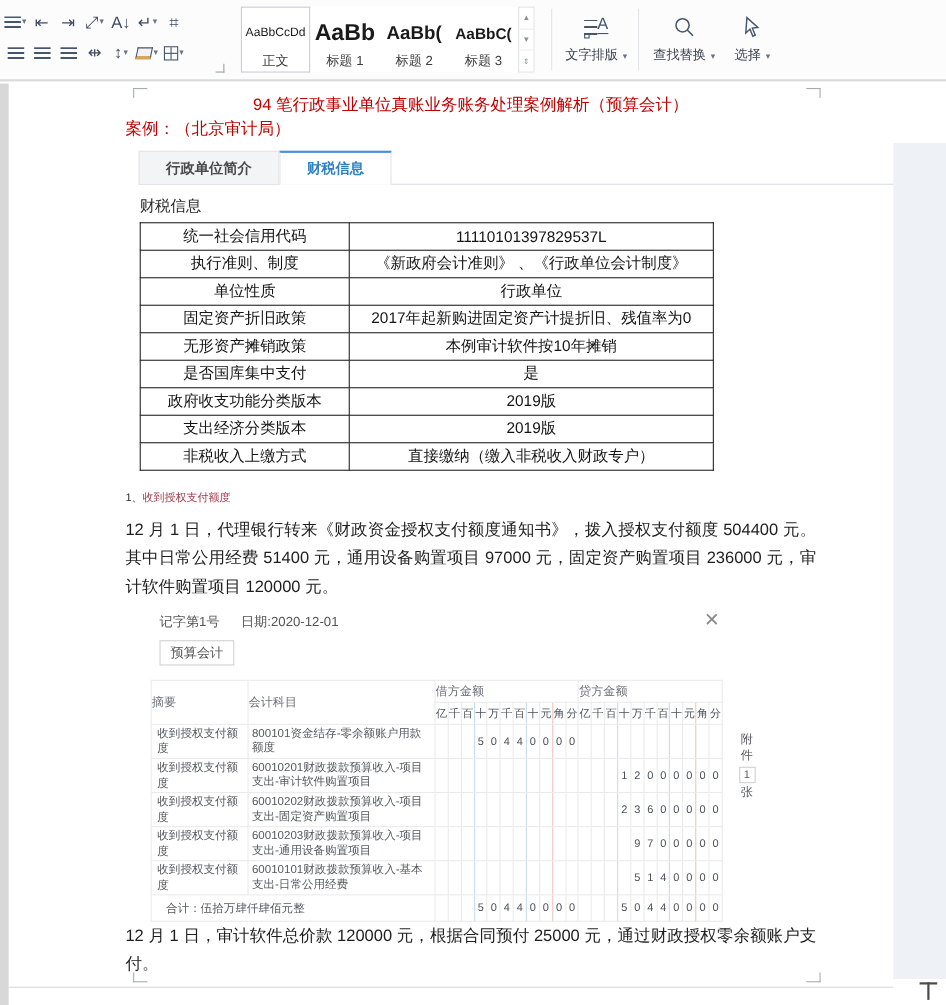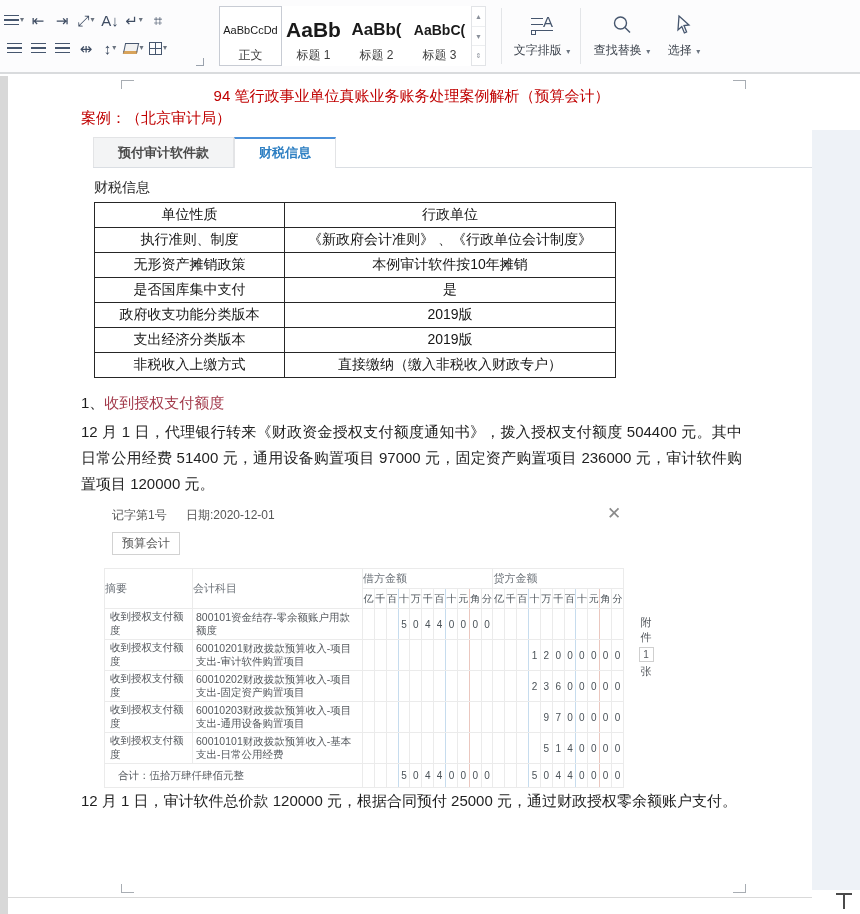--- a/index.html
+++ b/index.html
@@ -37,42 +37,42 @@
 .rb-btn .big-ic{display:flex;align-items:center;justify-content:center;height:34px}
 .rb-lbl{white-space:nowrap}
 .layout-ic{position:relative;width:22px;height:20px}
 .layout-ic .lbars{position:absolute;left:0;top:3px;width:12px;height:14px;background:repeating-linear-gradient(to bottom,#46566e 0 1.5px,transparent 1.5px 6px)}
 .layout-ic .lsq{position:absolute;left:0;bottom:0;width:5px;height:5px;border:1px solid #46566e}
 .layout-ic .lA{position:absolute;right:0;top:-2px;font-size:15px;color:#46566e;border-bottom:1.5px solid #46566e}
 
 
 .left-strip{position:absolute;left:0;top:76px;width:8px;height:838px;background:#d8d8d8}
 .right-strip{position:absolute;left:812px;top:130px;width:48px;height:760px;background:#eef2f7}
-.page{position:absolute;left:8px;top:76px;width:804px;height:838px;background:#fff;padding:5px 70px 0 73px}
+.page{position:absolute;left:8px;top:76px;width:804px;height:838px;background:#fff;padding:5px 70px 0 106px}
 .page-bottom-line{position:absolute;left:8px;top:897px;width:804px;height:1px;background:#d9d9d9}
 .mark{position:absolute;width:13px;height:9px}
 .mark.tl{left:121px;top:80px;border-left:1px solid #a8adb3;border-top:1px solid #a8adb3}
 .mark.tr{left:733px;top:80px;border-right:1px solid #a8adb3;border-top:1px solid #a8adb3}
 .mark.bl{left:121px;top:884px;border-left:1px solid #a8adb3;border-bottom:1px solid #a8adb3}
 .mark.br{left:733px;top:884px;border-right:1px solid #a8adb3;border-bottom:1px solid #a8adb3}
 .next-page-mark{position:absolute;left:836px;top:893px;width:16px;height:16px}
 .next-page-mark::before{content:"";position:absolute;left:0;top:0;width:16px;height:2px;background:#4a4a4a}
 .next-page-mark::after{content:"";position:absolute;left:7px;top:0;width:2px;height:16px;background:#4a4a4a}
 
 
 .doc-title{color:#c00000;font-size:15px;line-height:22px;text-align:center;margin-top:4px}
 .doc-subtitle{color:#c00000;font-size:15px;line-height:22px}
 .tabs{display:flex;margin:8px -70px 0 12px;height:31px;border-bottom:1px solid #dadee3}
 .tab{padding:0 24px;line-height:30px;font-size:13px;font-weight:bold;color:#4a4a4a;background:#f3f4f5;border:1px solid #e3e4e6;border-bottom:none;cursor:default}
 .tab.active{background:#fff;color:#2f80c3;border-top:2px solid #4a90d9;margin-bottom:-1px;line-height:28px}
 .section-label{font-size:14px;color:#262626;margin:11px 0 5px 13px}
 table.info{border-collapse:collapse;table-layout:fixed;width:522px;margin-left:13px}
 table.info td{border:1px solid #262626;height:25px;font-size:14px;color:#141414;text-align:center;padding:0 3px;white-space:nowrap;overflow:hidden}
 table.info td.k{width:190px}
-.sec{margin:15px 0 6px;font-size:15px;line-height:20px}
+.sec{margin:15px 0 6px;font-size:10px;line-height:20px}
 .sec .num{color:#1f1f1f}
 .sec .t{color:#a33b4c}
 p.body{font-size:15px;line-height:26px;text-align:justify;color:#1f1f1f}
 
 
 .voucher{position:relative;margin:10px 0 0 23px;width:560px}
 .v-head{position:relative;height:18px;font-size:12px;color:#555}
 .v-no{position:absolute;left:8px;top:0}
 .v-date{position:absolute;left:82px;top:0}
 .v-close{position:absolute;left:503px;top:-2px;font-size:17px;color:#8a8a8a;line-height:18px;cursor:default}
@@ -190,35 +190,43 @@
 </div>
 
 <div class="left-strip"></div>
 <div class="right-strip"></div>
 
 <div class="page">
   <div class="doc-title">94 笔行政事业单位真账业务账务处理案例解析（预算会计）</div>
   <div class="doc-subtitle">案例：（北京审计局）</div>
 
   <div class="tabs">
-      <div class="tab">预付审计软件款</div>
+      <div class="tab">行政单位简介</div>
       <div class="tab active">财税信息</div>
     </div>
 
   <div class="section-label">财税信息</div>
 
   <table class="info">
       <tbody>
         <tr>
+          <td class="k">统一社会信用代码</td>
+          <td class="v">11110101397829537L</td>
+        </tr>
+        <tr>
+          <td class="k">执行准则、制度</td>
+          <td class="v">《新政府会计准则》 、《行政单位会计制度》</td>
+        </tr>
+        <tr>
           <td class="k">单位性质</td>
           <td class="v">行政单位</td>
         </tr>
         <tr>
-          <td class="k">执行准则、制度</td>
-          <td class="v">《新政府会计准则》 、《行政单位会计制度》</td>
+          <td class="k">固定资产折旧政策</td>
+          <td class="v">2017年起新购进固定资产计提折旧、残值率为0</td>
         </tr>
         <tr>
           <td class="k">无形资产摊销政策</td>
           <td class="v">本例审计软件按10年摊销</td>
         </tr>
         <tr>
           <td class="k">是否国库集中支付</td>
           <td class="v">是</td>
         </tr>
         <tr>

